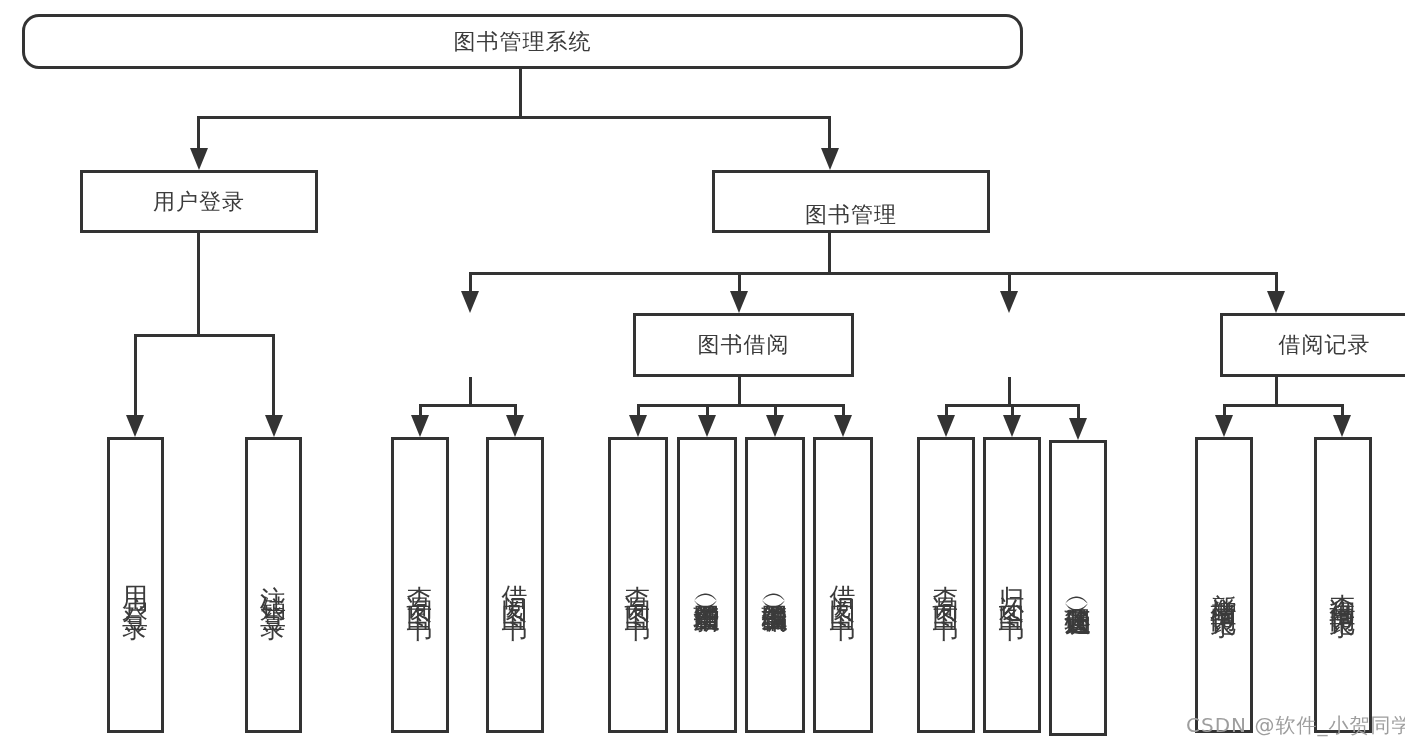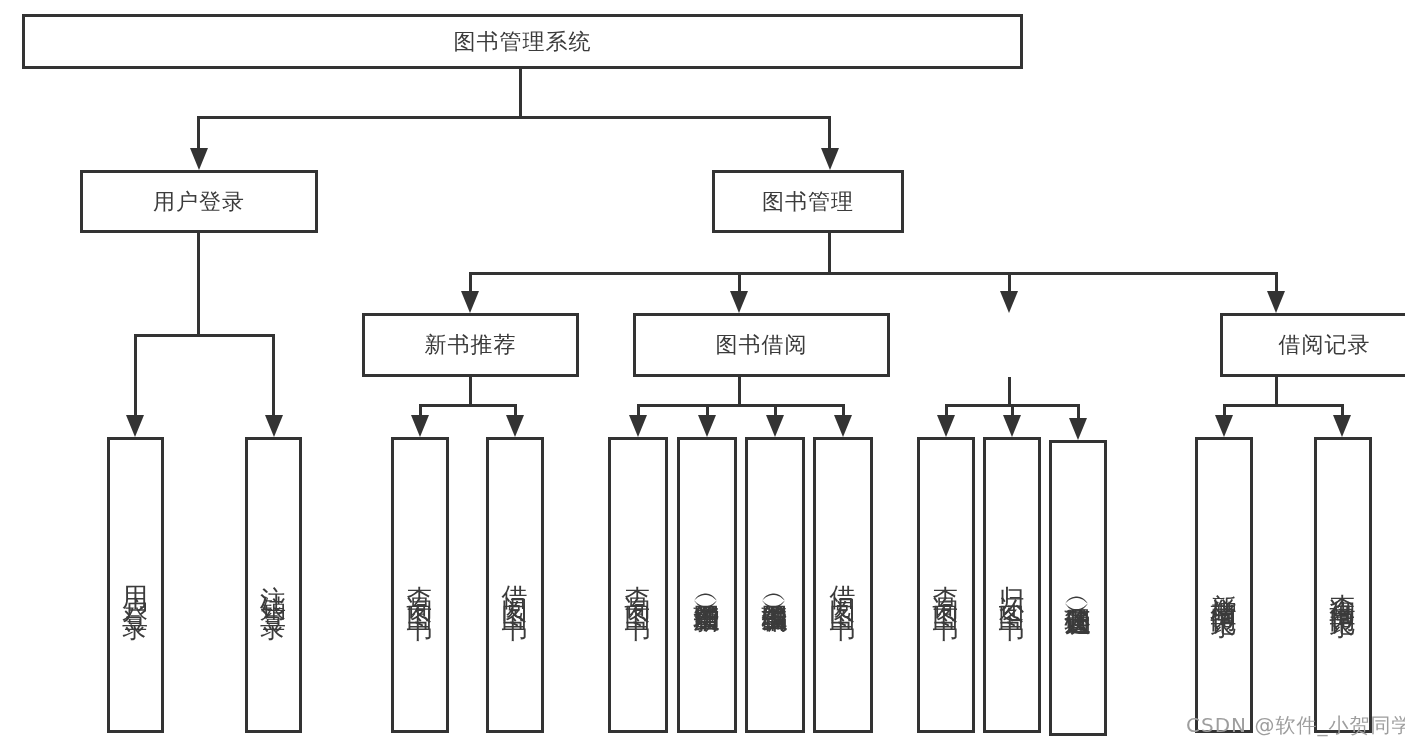--- a/index.html
+++ b/index.html
@@ -56,29 +56,29 @@
     position: absolute;
     left: 1186px;
     top: 712px;
     font-size: 20px;
     color: #9e9e9e;
     letter-spacing: 1px;
     white-space: nowrap;
   }
 
   
-  #n-root { left: 22px; top: 14px; width: 1001px; height: 55px; }
+  #n-root { left: 22px; top: 14px; width: 1001px; height: 55px; border-radius: 17px; }
 
   
   #n-user-login { left: 80px;  top: 170px; width: 238px; height: 63px; }
-  #n-book-mgmt  { left: 712px; top: 170px; width: 192px; height: 63px; }
+  #n-book-mgmt  { left: 712px; top: 170px; width: 278px; height: 63px; align-items: flex-end; }
 
   
   #n-new-books      { left: 362px;  top: 313px; width: 217px; height: 64px; }
-  #n-book-borrow    { left: 633px;  top: 313px; width: 257px; height: 64px; }
+  #n-book-borrow    { left: 633px;  top: 313px; width: 221px; height: 64px; }
   #n-current-borrow { left: 903px;  top: 313px; width: 213px; height: 64px; }
   #n-borrow-records { left: 1173px; top: 313px; width: 209px; height: 64px; margin-left: 47px; }
 
   
   .leaf { top: 437px; height: 296px; }
   #lf-ul-0 { left: 107px;  width: 57px; }
   #lf-ul-1 { left: 245px;  width: 57px; }
   #lf-nb-0 { left: 391px;  width: 58px; }
   #lf-nb-1 { left: 486px;  width: 58px; }
   #lf-bb-0 { left: 608px;  width: 60px; }
@@ -100,23 +100,20 @@
     <span>图书管理系统</span>
   </div>
 
   <div class="box" id="n-user-login">
     <span>用户登录</span>
   </div>
   <div class="box" id="n-book-mgmt">
     <span>图书管理</span>
   </div>
 
-  <div class="box" id="n-new-books">
-    <span>新书推荐</span>
-  </div>
   <div class="box" id="n-book-borrow">
     <span>图书借阅</span>
   </div>
   <div class="box" id="n-borrow-records">
     <span>借阅记录</span>
   </div>
 
   <div class="box vbox leaf ls-wide" id="lf-ul-0">用户登录</div>
   <div class="box vbox leaf ls-wide" id="lf-ul-1">注销登录</div>
 

